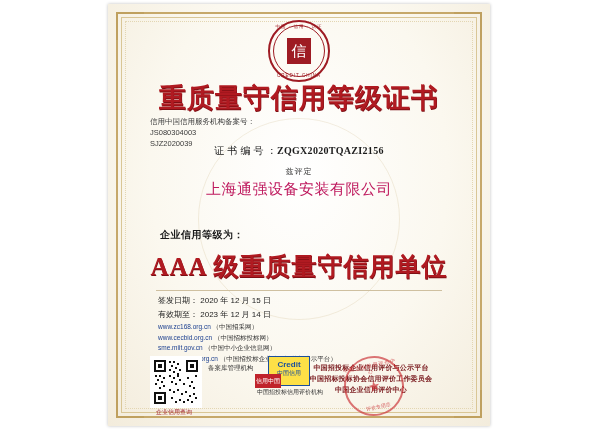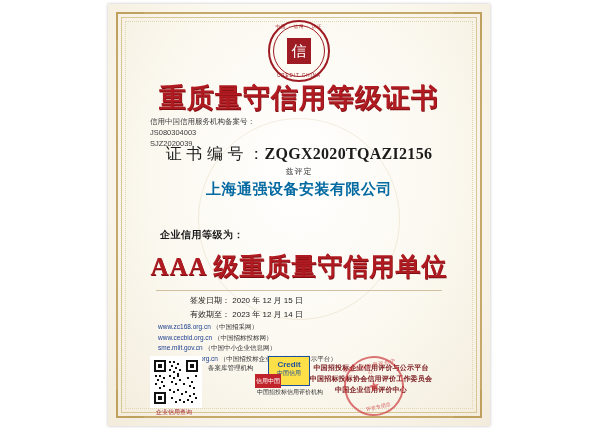--- a/index.html
+++ b/index.html
@@ -144,21 +144,21 @@
     flex-direction: column;
   }
   .subtitle-left { line-height: 11px; }
   .subtitle-right { text-align: left; line-height: 11px; white-space: pre-line; }
 
   .cert-no {
     position: absolute;
     top: 140px;
     left: 0; right: 0;
     text-align: center;
-    font-size: 16px;
+    font-size: 10px;
     color: #1c1c1c;
     font-family: "Liberation Serif", serif;
     letter-spacing: 0.3px;
   }
   .cert-no b { font-weight: bold; }
 
   .hereby {
     position: absolute;
     top: 162px;
     left: 0; right: 0;
@@ -166,23 +166,23 @@
     font-size: 8px;
     color: #333;
     letter-spacing: 1px;
   }
   .company {
     position: absolute;
     top: 176px;
     left: 0; right: 0;
     text-align: center;
     font-family: "Liberation Serif", serif;
-    font-weight: bold;
+    font-weight: normal;
     font-size: 15px;
-    color: #0369a1;
+    color: #be185d;
     letter-spacing: 0.5px;
   }
   .address {
     position: absolute;
     top: 198px;
     left: 0; right: 0;
     text-align: center;
     font-size: 8.5px;
     color: #2a2a2a;
     letter-spacing: 0.5px;
@@ -218,21 +218,21 @@
   }
   .meta {
     position: absolute;
     left: 50px;
     top: 290px;
     font-size: 8px;
     color: #222;
     line-height: 14px;
   }
   .meta .row { white-space: nowrap; }
-  .meta .label { display: inline-block; margin-left: 32px; }
+  .meta .label { display: inline-block; }
   .links {
     position: absolute;
     left: 50px;
     top: 318px;
     font-size: 6.5px;
     color: #1b3f8f;
     line-height: 10.5px;
   }
   .links .row { white-space: nowrap; }
   .links .lk { color: #1b3f8f; }

